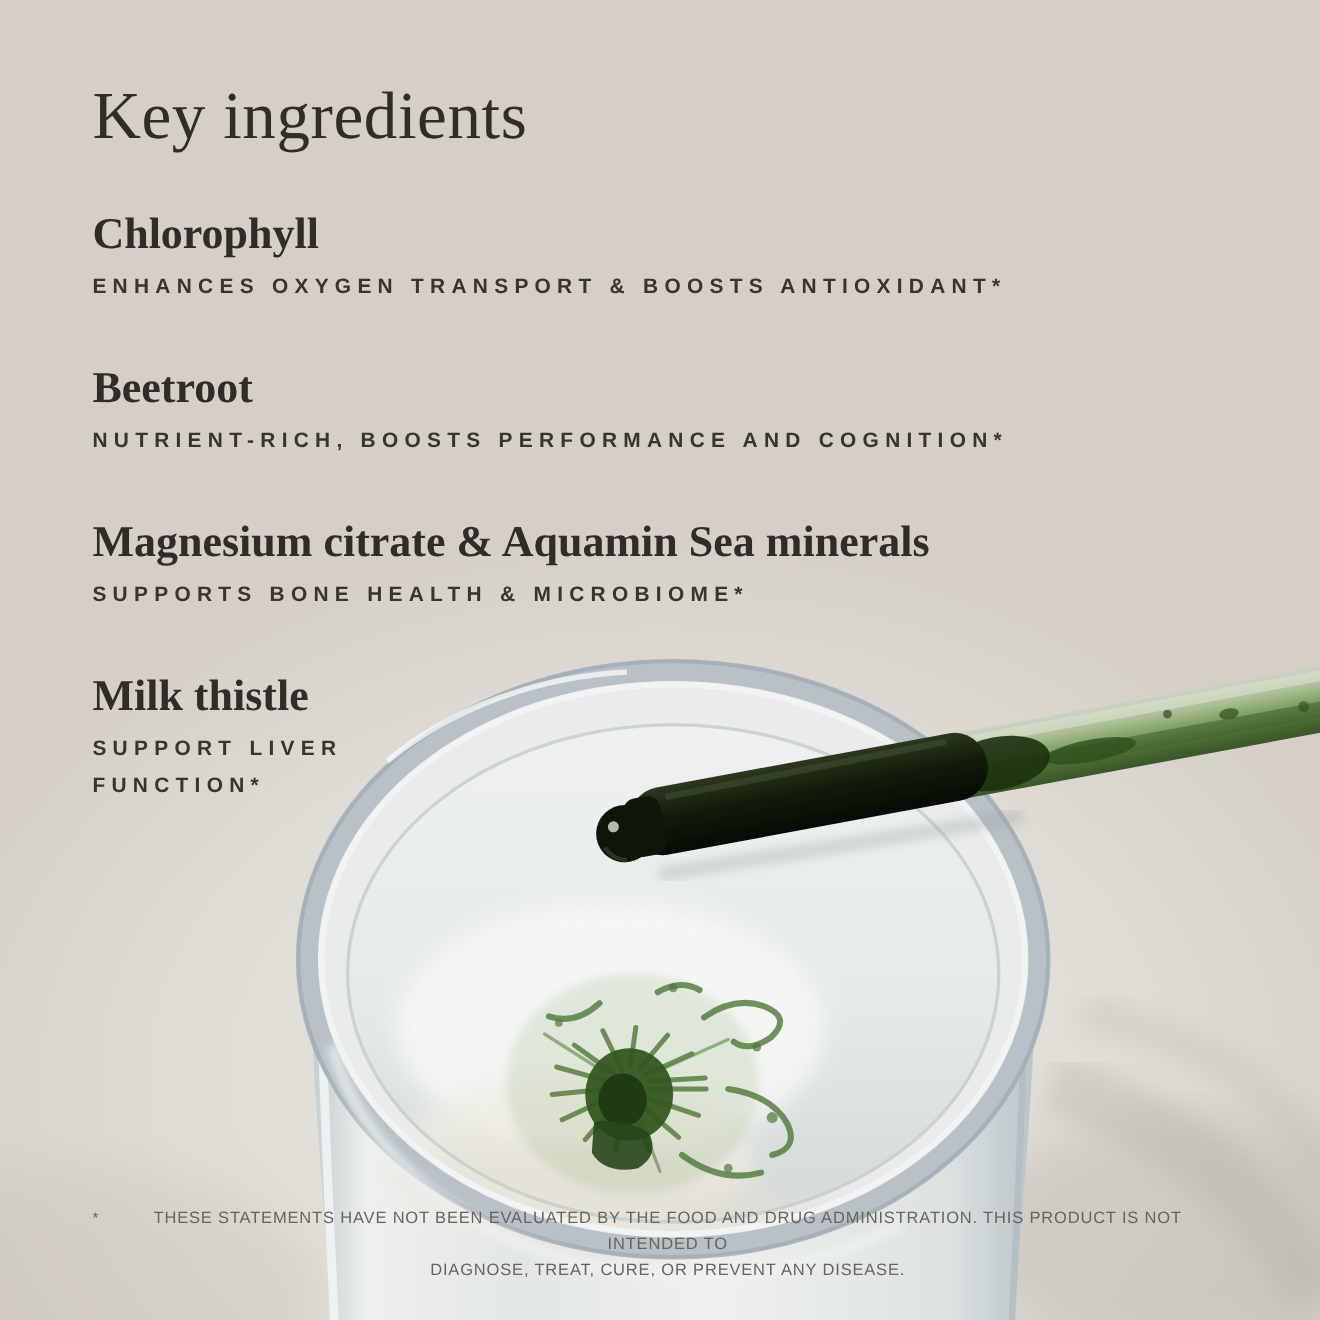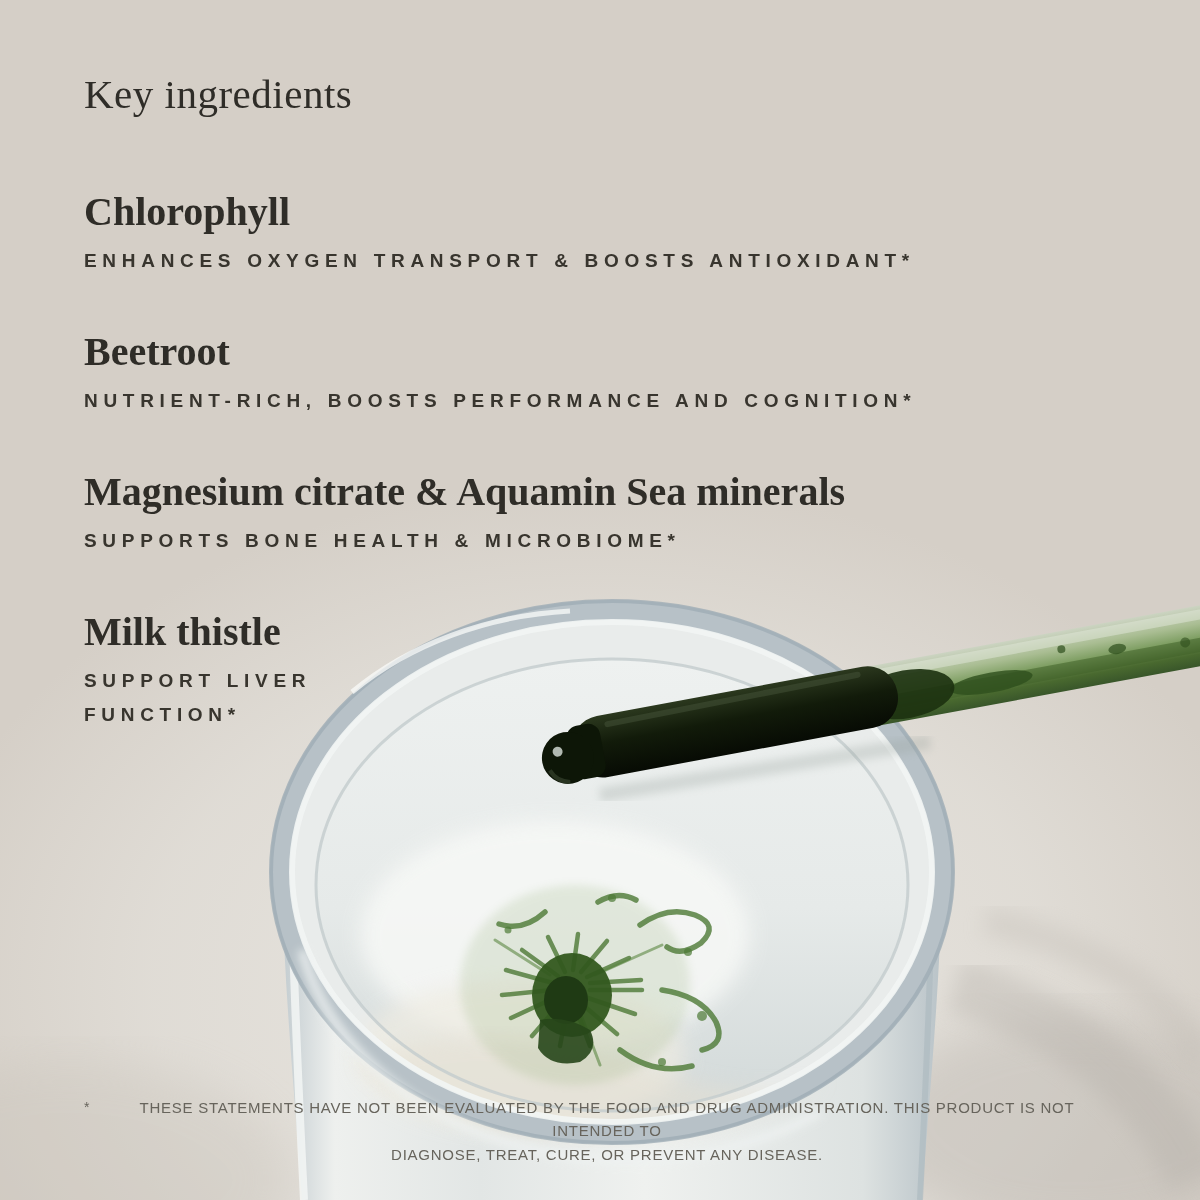--- a/index.html
+++ b/index.html
@@ -6,21 +6,21 @@
   body{font-family:"Liberation Sans",sans-serif;}
   .canvas{
     position:relative;width:1200px;height:1200px;overflow:hidden;
     background:var(--background,#d5cfc7);
   }
   .photo-svg{position:absolute;inset:0;width:1200px;height:1200px;display:block;}
   .text-layer{position:absolute;inset:0;}
   .page-title{
     position:absolute;left:84px;top:72px;margin:0;
     font-family:"Liberation Serif",serif;font-weight:400;
-    font-size:41px;line-height:1.1;letter-spacing:0.5px;
+    font-size:61px;line-height:1.1;letter-spacing:0.5px;
     color:var(--heading-text,#2f2d28);
     text-align:right;
   }
   .ingredient{position:absolute;left:84px;}
   .ingredient .name{
     margin:0;font-family:"Liberation Serif",serif;font-weight:700;
     font-size:40px;line-height:1.3;color:var(--heading-text,#2f2d28);
   }
   .ingredient .benefit{
     margin:6px 0 0 0;font-size:19px;font-weight:700;line-height:1.8;

